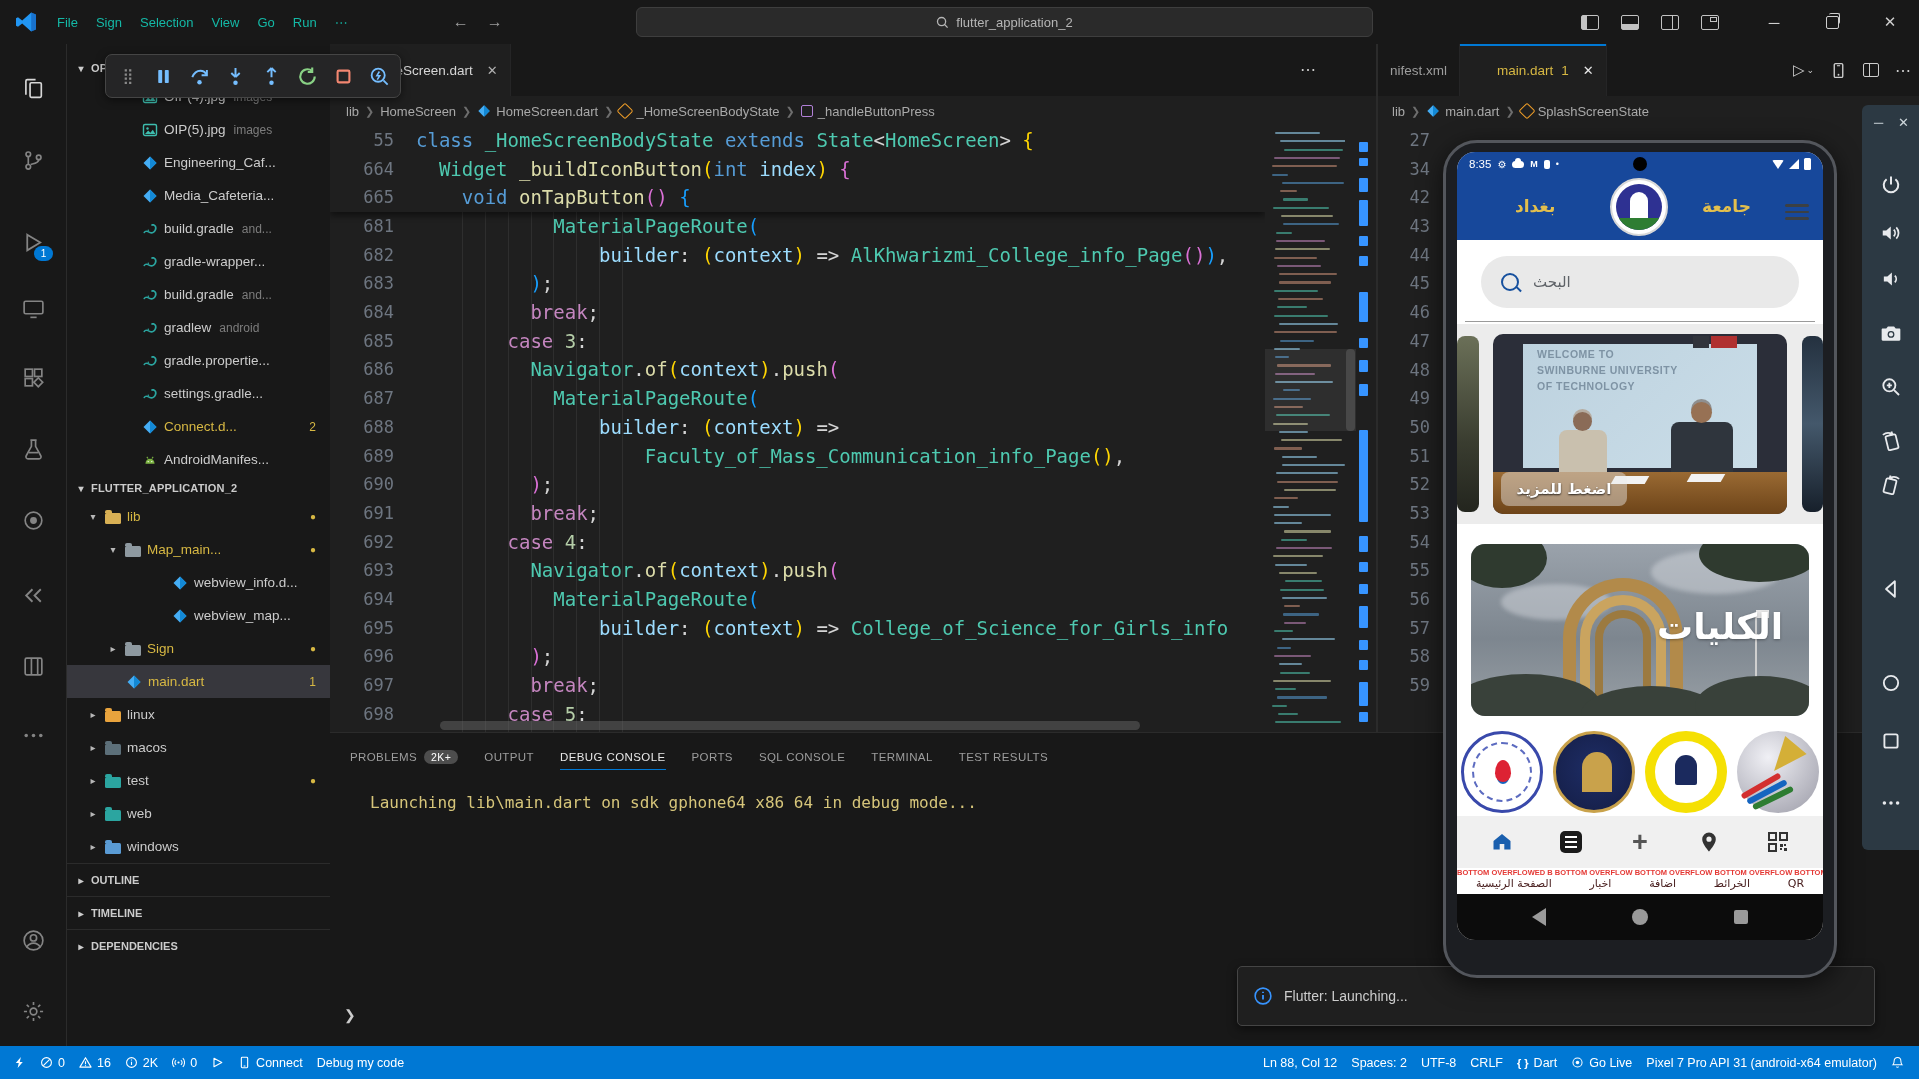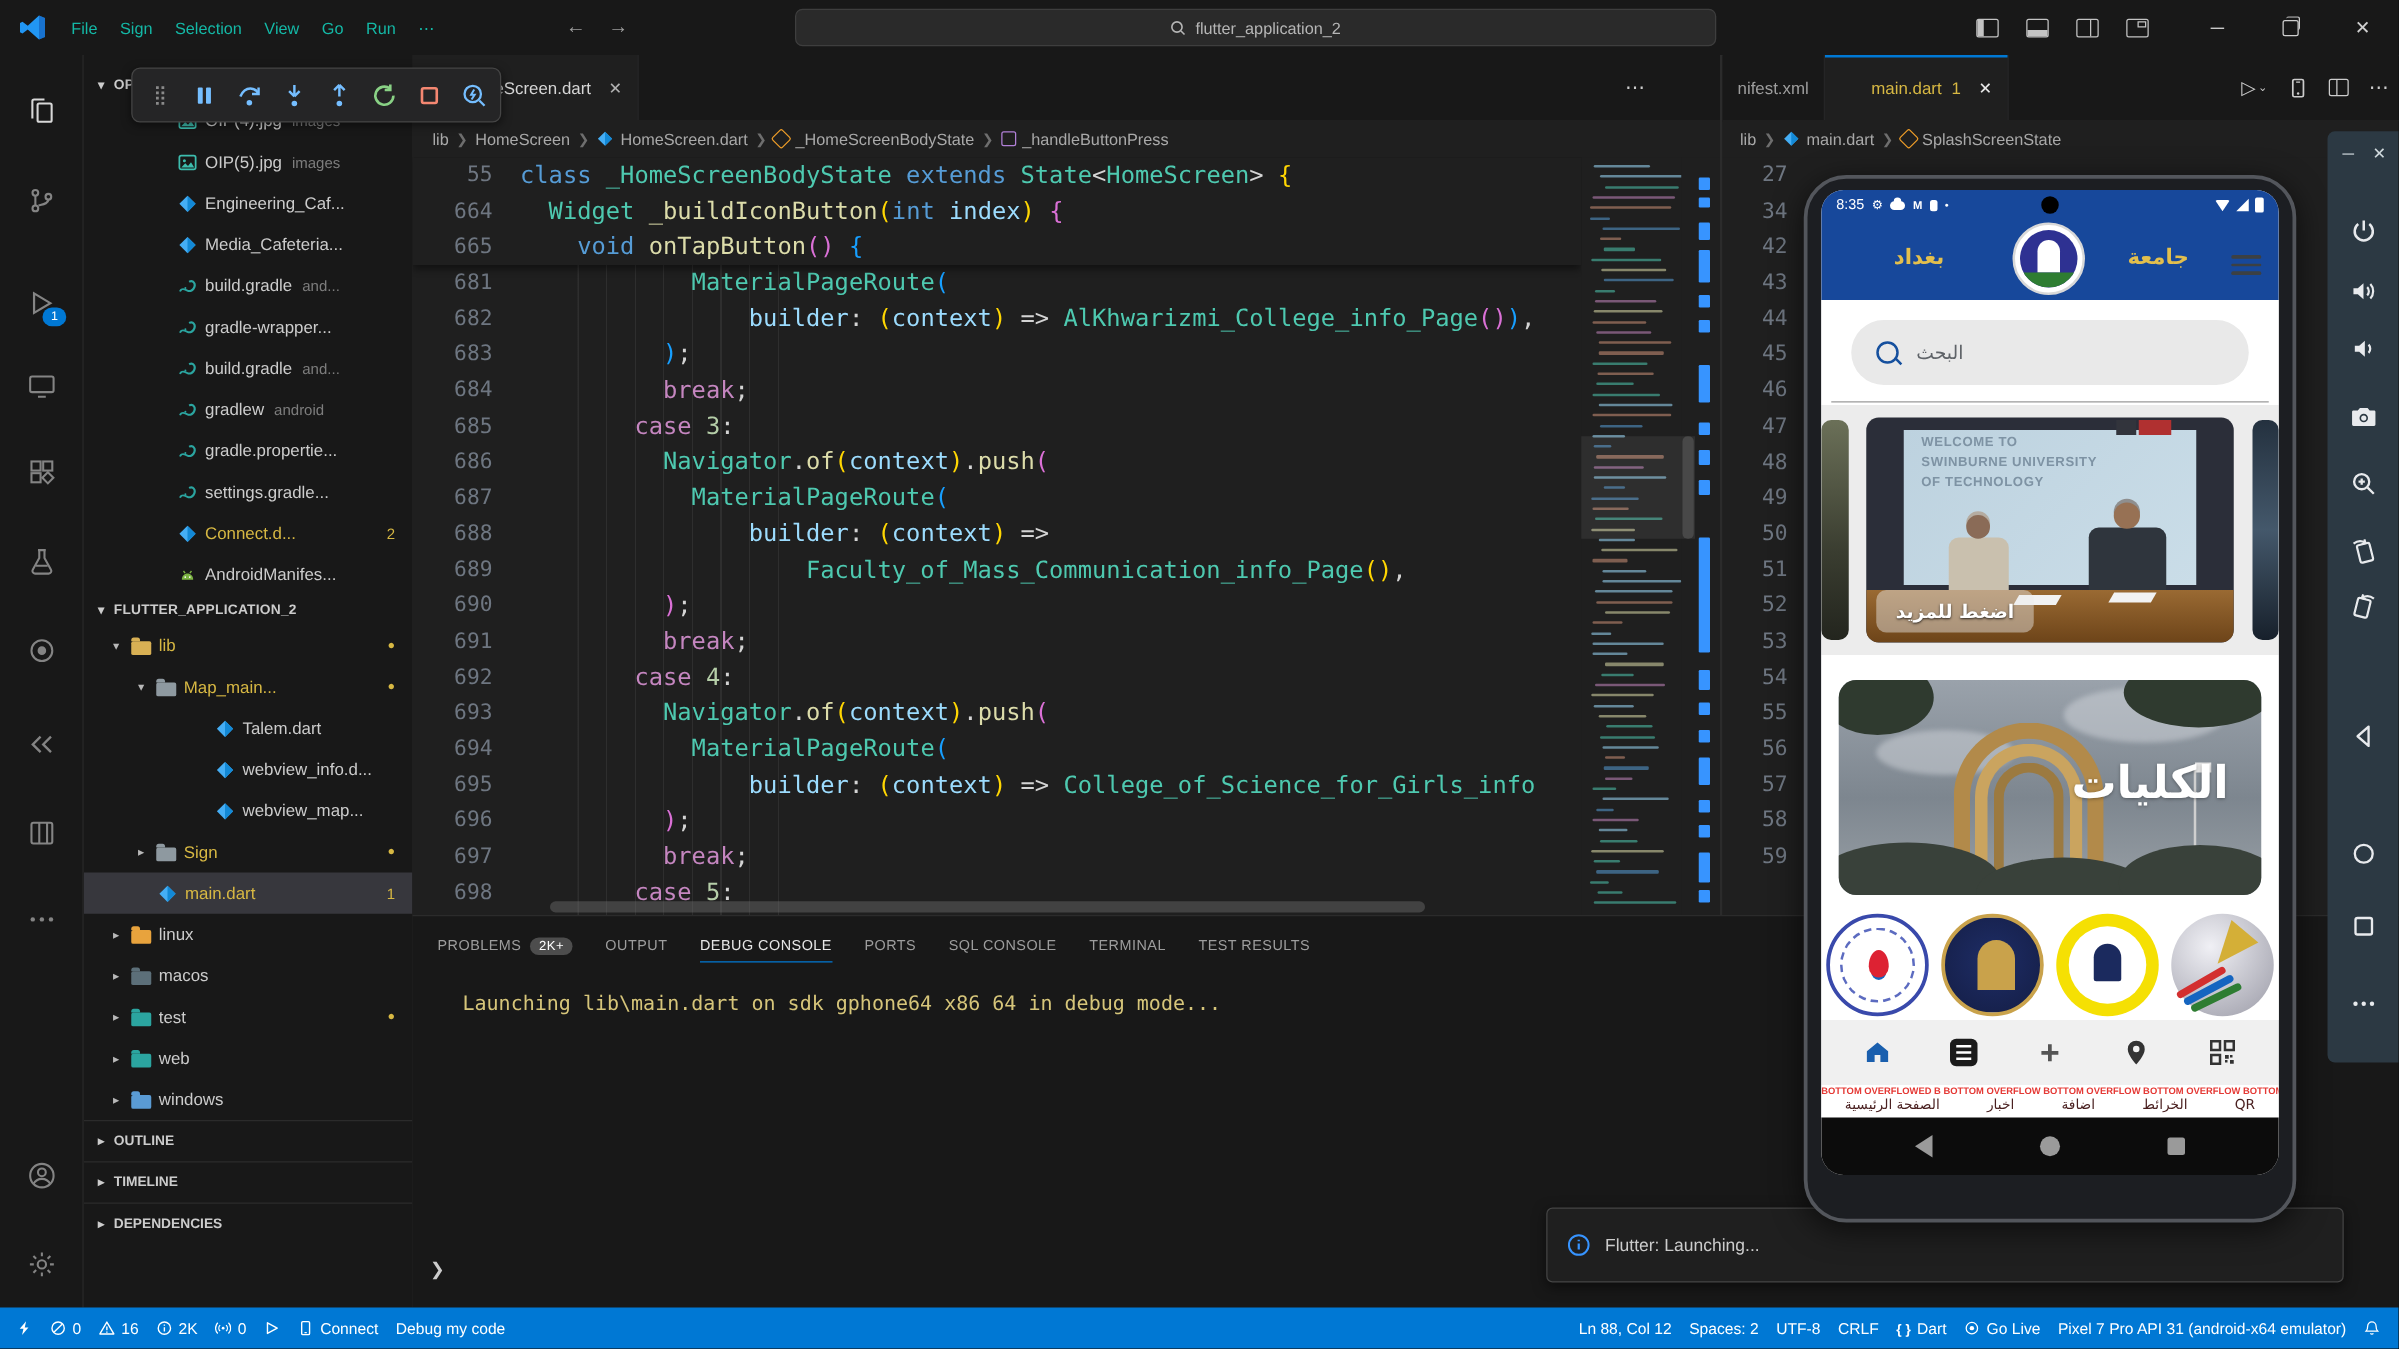--- a/index.html
+++ b/index.html
@@ -516,30 +516,20 @@
           <span class="fdot" style="font-size: 10px;">●</span>
         </div>
         <div class="row33" style="padding-left: 86px;">
           <span class="tree-chev">&nbsp;</span>
           <span class="fi">
             <svg viewBox="0 0 16 16">
               <path fill="#45aef5" d="M1.5 8 8 1.5 14.5 8 8 14.5z"></path>
               <path fill="#1389d6" d="M8 1.5 14.5 8 8 14.5z"></path>
             </svg>
           </span>
-          <span class="flabel">Talem.dart</span>
-        </div>
-        <div class="row33" style="padding-left: 86px;">
-          <span class="tree-chev">&nbsp;</span>
-          <span class="fi">
-            <svg viewBox="0 0 16 16">
-              <path fill="#45aef5" d="M1.5 8 8 1.5 14.5 8 8 14.5z"></path>
-              <path fill="#1389d6" d="M8 1.5 14.5 8 8 14.5z"></path>
-            </svg>
-          </span>
           <span class="flabel">webview_info.d...</span>
         </div>
         <div class="row33" style="padding-left: 86px;">
           <span class="tree-chev">&nbsp;</span>
           <span class="fi">
             <svg viewBox="0 0 16 16">
               <path fill="#45aef5" d="M1.5 8 8 1.5 14.5 8 8 14.5z"></path>
               <path fill="#1389d6" d="M8 1.5 14.5 8 8 14.5z"></path>
             </svg>
           </span>

